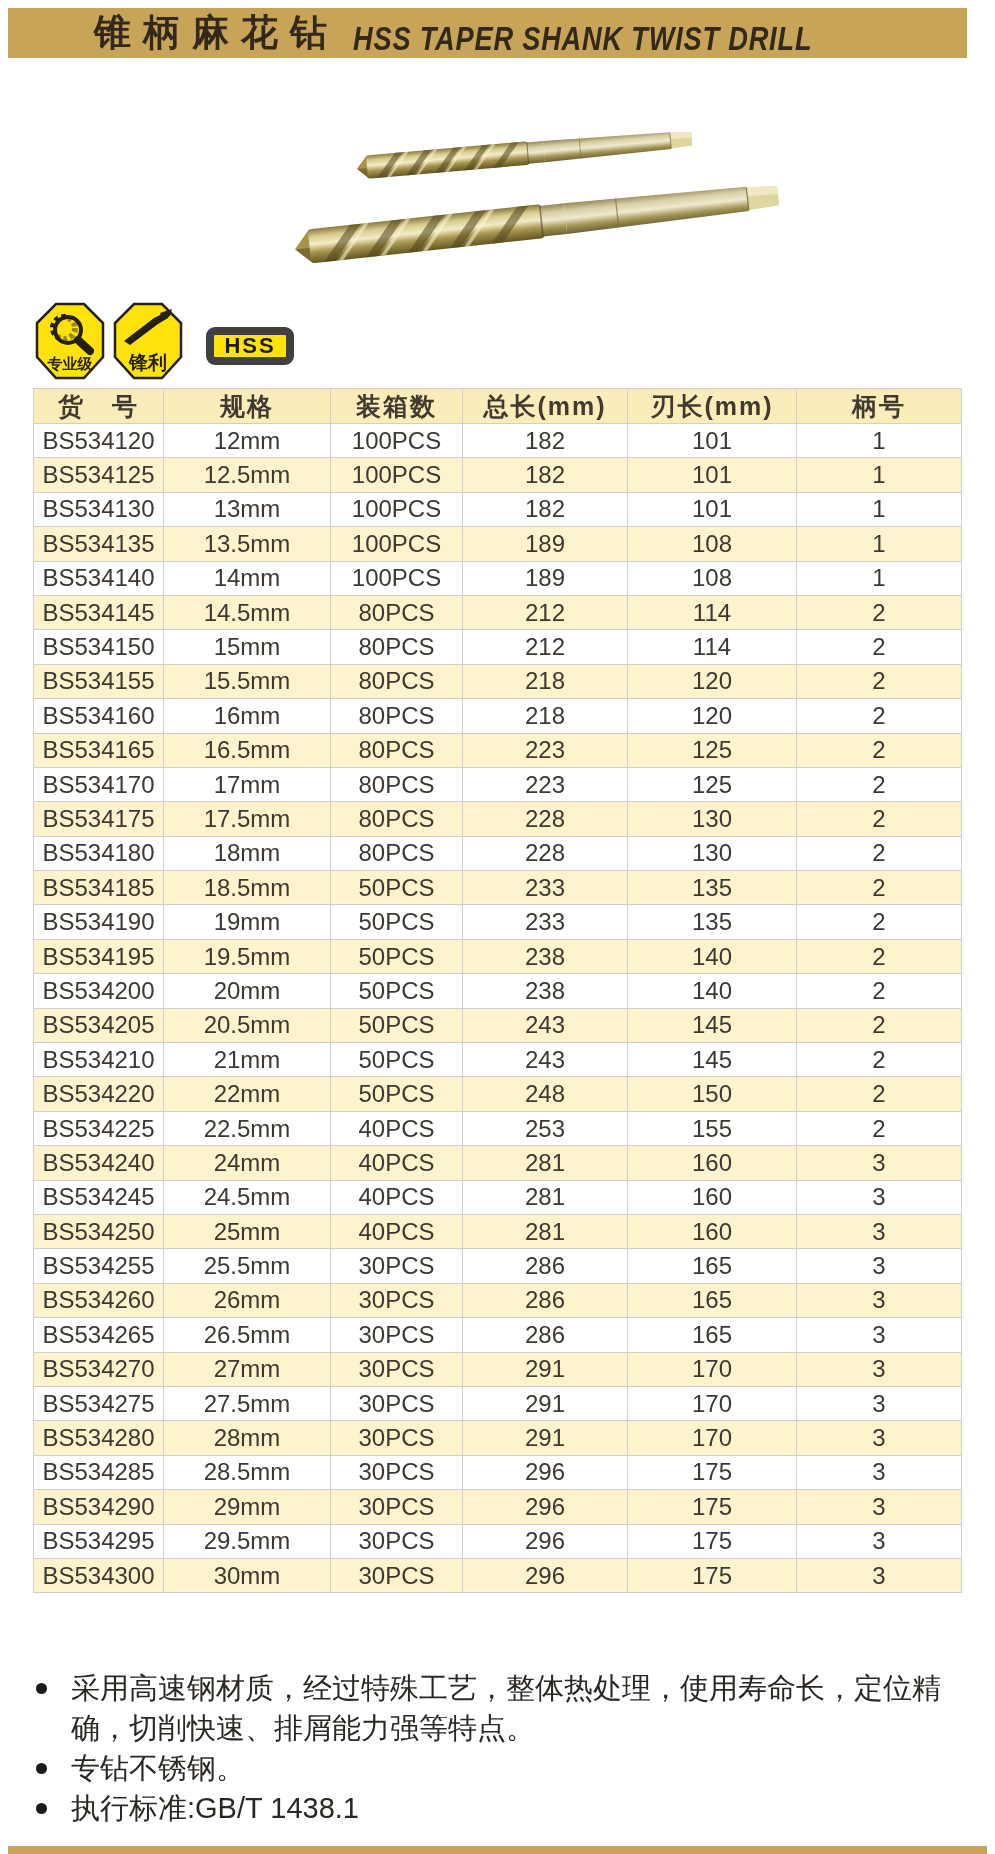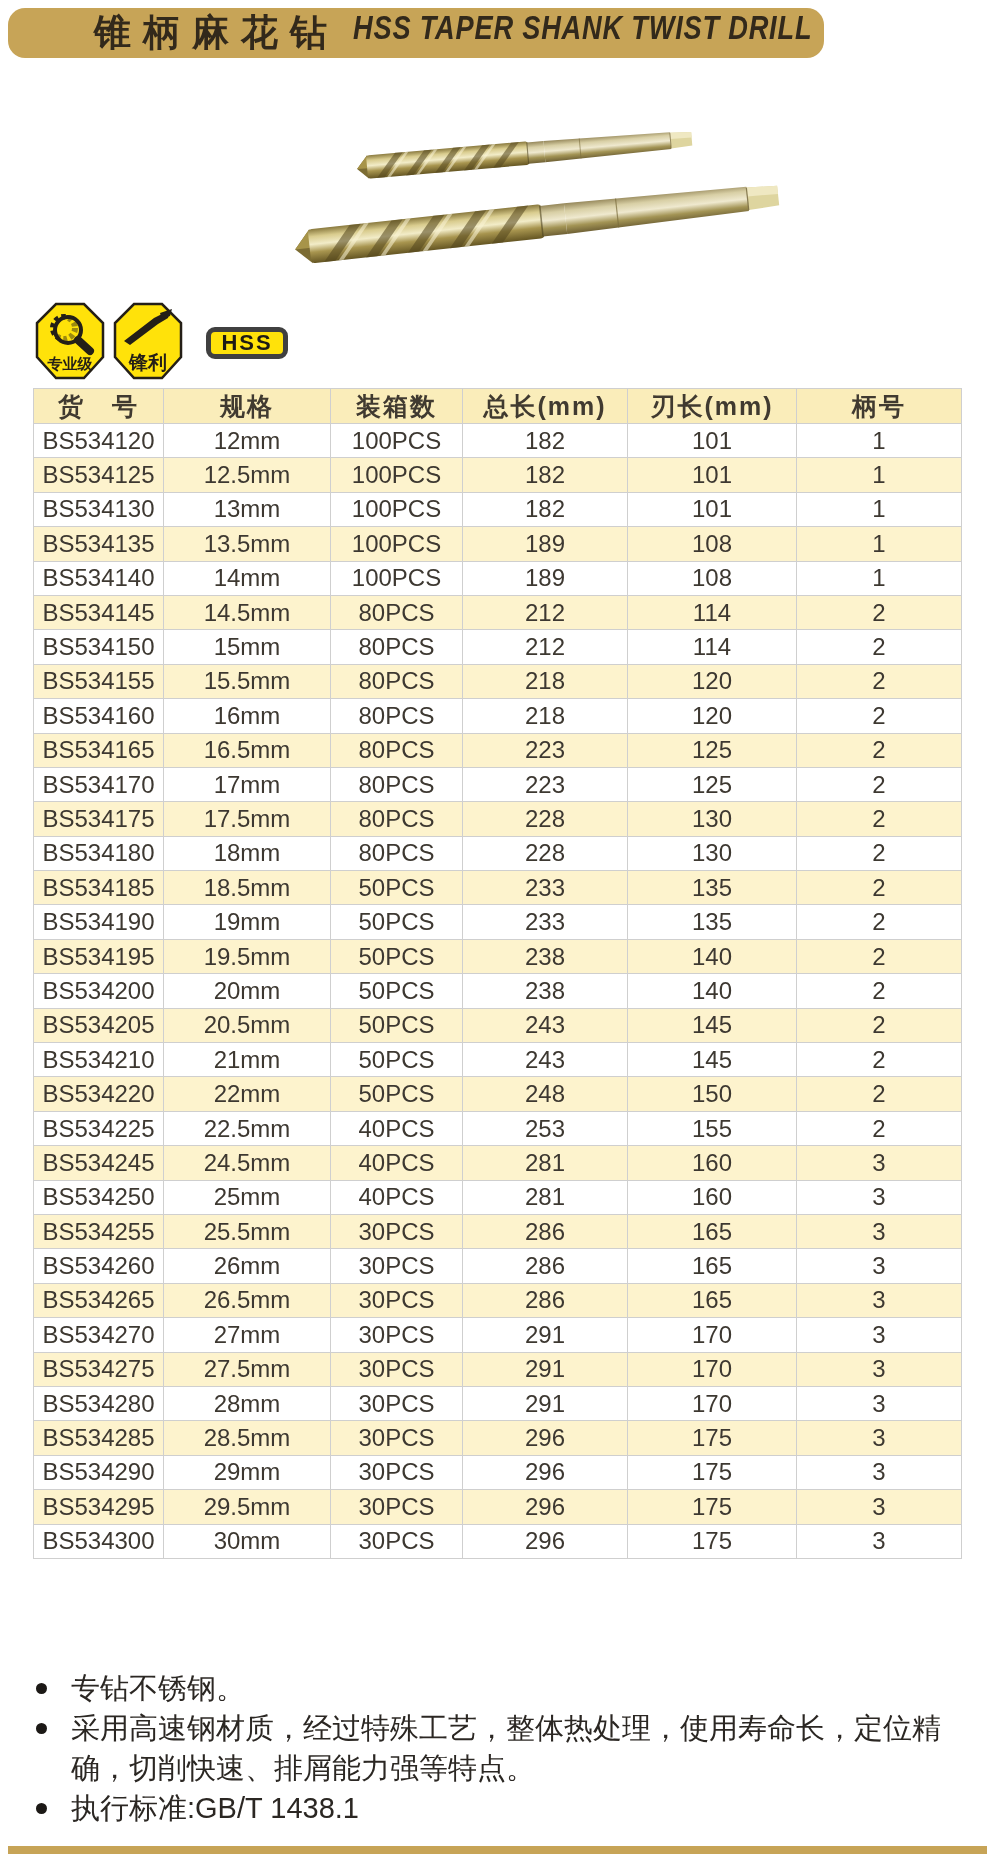--- a/index.html
+++ b/index.html
@@ -2,22 +2,22 @@
 <html><head>
 <meta charset="utf-8">
 <style>
   html,body{margin:0;padding:0;background:#ffffff;}
   body{
     width:995px;height:1854px;position:relative;overflow:hidden;
     font-family:"Liberation Sans", sans-serif;
   }
   
   .header-bar{
-    position:absolute;left:8px;top:8px;width:816px;height:50px;
-    background:#c7a457;display:flex;align-items:flex-start;border-radius:17px;
+    position:absolute;left:8px;top:8px;width:959px;height:50px;
+    background:#c7a457;display:flex;align-items:flex-end;
   }
   .title-cn{
     margin-left:86px;font-size:37px;font-weight:bold;color:#32291b;
     letter-spacing:12px;white-space:nowrap;
   }
   .title-en{
     margin-left:14px;font-size:34px;font-style:italic;font-weight:bold;
     color:#32291b;white-space:nowrap;display:inline-block;
     transform:scaleX(0.80);transform-origin:left center;letter-spacing:1px;
   }
@@ -26,21 +26,21 @@
   }
   
   .photo{position:absolute;left:175px;top:98px;}
   
   .badges{position:absolute;left:34px;top:301px;width:260px;height:84px;}
   .badge-oct{position:absolute;top:0;}
   .badge-oct.b1{left:0;}
   .badge-oct.b2{left:78px;}
   .badge-hss{
     position:absolute;left:172px;top:26px;width:72px;height:22px;
-    background:#ffe20a;border:5px solid #404040;border-radius:9px;
+    background:#ffe20a;border:8px solid #404040;border-radius:9px;
     display:flex;align-items:center;justify-content:center;
     font-size:22px;font-weight:bold;color:#1d1a15;letter-spacing:2px;
   }
   
   .spec-table{
     position:absolute;left:33px;top:388px;width:928px;
     border-collapse:collapse;table-layout:fixed;
     font-size:24px;color:#3d3831;padding-left:12px;
   }
   .spec-table th,.spec-table td{
@@ -334,20 +334,28 @@
       </tr>
       <tr>
         <td>BS534225</td>
         <td>22.5mm</td>
         <td>40PCS</td>
         <td>253</td>
         <td>155</td>
         <td>2</td>
       </tr>
       <tr>
+        <td>BS534240</td>
+        <td>24mm</td>
+        <td>40PCS</td>
+        <td>281</td>
+        <td>160</td>
+        <td>3</td>
+      </tr>
+      <tr>
         <td>BS534245</td>
         <td>24.5mm</td>
         <td>40PCS</td>
         <td>281</td>
         <td>160</td>
         <td>3</td>
       </tr>
       <tr>
         <td>BS534250</td>
         <td>25mm</td>
@@ -433,27 +441,27 @@
         <td>30mm</td>
         <td>30PCS</td>
         <td>296</td>
         <td>175</td>
         <td>3</td>
       </tr>
     </tbody>
 </table>
 
 <div class="notes">
+  <div class="note-item">
+    <span class="note-dot"></span>
+    <span class="note-text">采用高速钢材质，经过特殊工艺，整体热处理，使用寿命长，定位精确，切削快速、排屑能力强等特点。</span>
+  </div>
   <div class="note-item">
     <span class="note-dot"></span>
     <span class="note-text">专钻不锈钢。</span>
   </div>
   <div class="note-item">
     <span class="note-dot"></span>
-    <span class="note-text">采用高速钢材质，经过特殊工艺，整体热处理，使用寿命长，定位精确，切削快速、排屑能力强等特点。</span>
-  </div>
-  <div class="note-item">
-    <span class="note-dot"></span>
     <span class="note-text">执行标准:GB/T 1438.1</span>
   </div>
 </div>
 
 <div class="bottom-bar"></div>
 
 </body></html>

